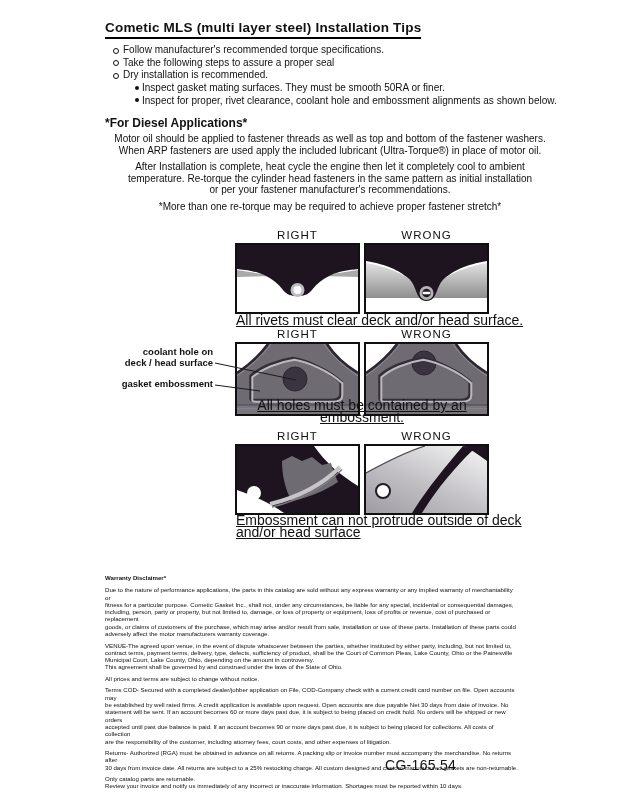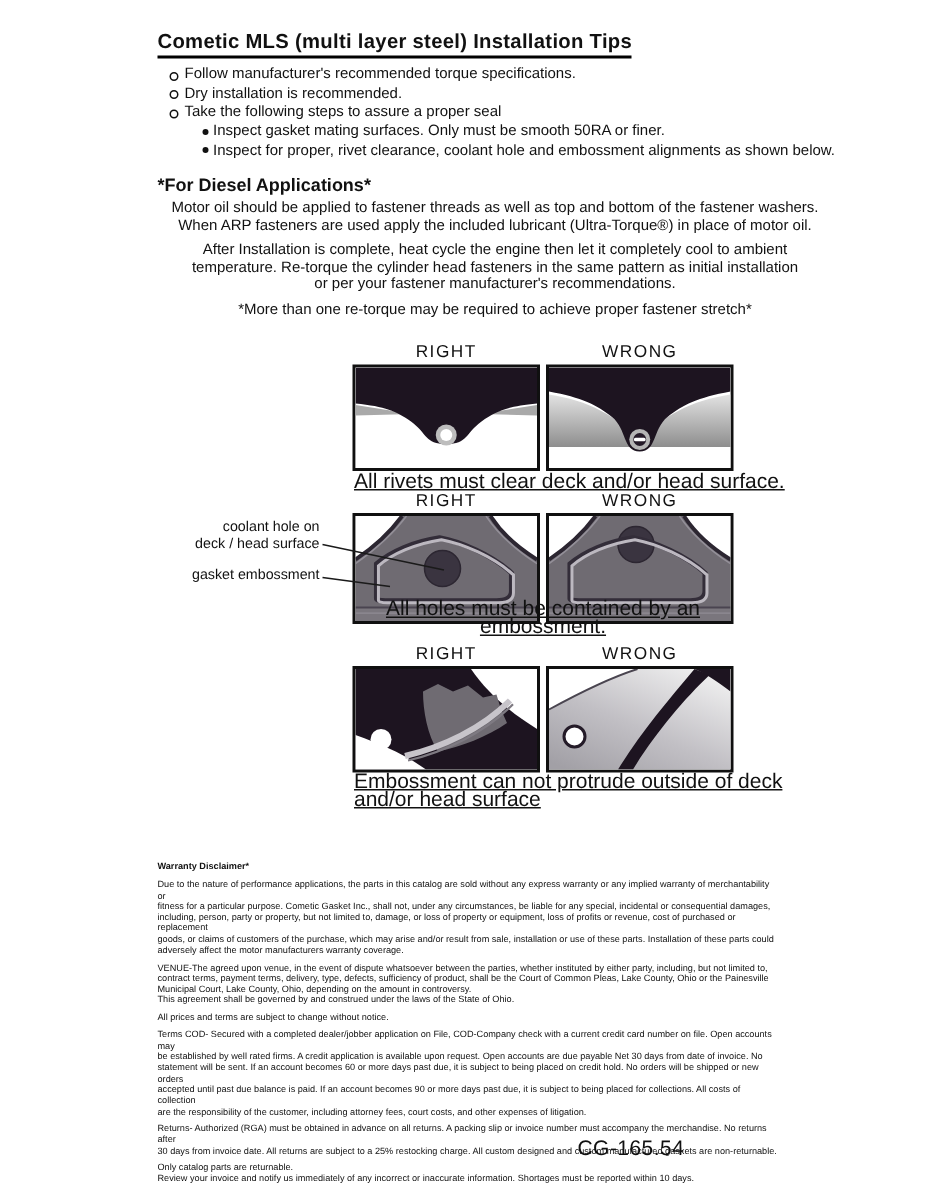--- a/index.html
+++ b/index.html
@@ -16,50 +16,50 @@
   .b-row{display:flex;align-items:flex-start;}
   .b-row.sub{margin-left:22px;}
   .ring{width:4px;height:4px;border:1px solid #111;border-radius:50%;margin:3.5px 4px 0 0;flex:none;}
   .dot{width:4px;height:4px;background:#111;border-radius:50%;margin:3.5px 3px 0 0;flex:none;}
   .h2{font-size:12px;font-weight:bold;}
   .para{font-size:10px;line-height:11.5px;white-space:pre-line;text-align:center;}
   .rw-label{font-size:11.5px;letter-spacing:1px;text-align:center;width:125px;font-weight:500;}
   .dbox{width:121px;height:67px;border:2px solid #101010;line-height:0;}
   .dbox2{width:121px;height:70px;border:2px solid #101010;line-height:0;}
   .caption{font-size:14px;line-height:11.5px;white-space:pre-line;text-decoration:underline;}
-  .annot{font-size:9.5px;line-height:11px;text-align:right;white-space:pre-line;}
+  .annot{font-size:9.5px;line-height:11px;text-align:right;white-space:pre-line;font-weight:bold;}
   .legal{font-size:6.1px;line-height:7.3px;width:414px;}
   .legal p{margin:0 0 4.2px 0;white-space:pre-line;}
   .legal .lhead{font-weight:bold;margin-bottom:5px;}
   .pagenum{font-size:14px;letter-spacing:.3px;}
   svg{display:block;}
 </style>
 </head>
 <body>
 
 <div class="page">
 
   <div class="abs title" style="left:105px;top:20px;">Cometic MLS (multi layer steel) Installation Tips</div>
 
   <div class="abs bullets" style="left:113px;top:44px;">
     <div class="b-row">
       <span class="ring"></span>
       <span>Follow manufacturer's recommended torque specifications.</span>
     </div>
     <div class="b-row">
       <span class="ring"></span>
-      <span>Dry installation is recommended.</span>
+      <span>Take the following steps to assure a proper seal</span>
     </div>
     <div class="b-row">
       <span class="ring"></span>
-      <span>Take the following steps to assure a proper seal</span>
+      <span>Dry installation is recommended.</span>
     </div>
     <div class="b-row sub">
       <span class="dot"></span>
-      <span>Inspect gasket mating surfaces.  Only must be smooth 50RA or finer.</span>
+      <span>Inspect gasket mating surfaces.  They must be smooth 50RA or finer.</span>
     </div>
     <div class="b-row sub">
       <span class="dot"></span>
       <span>Inspect for proper, rivet clearance, coolant hole and embossment alignments as shown below.</span>
     </div>
   </div>
 
   <div class="abs h2" style="left:105px;top:116px;">*For Diesel Applications*</div>
   <div class="abs para" style="left:105px;top:133px;width:450px;">Motor oil should be applied to fastener threads as well as top and bottom of the fastener washers.
 When ARP fasteners are used apply the included lubricant (Ultra-Torque®) in place of motor oil.</div>

